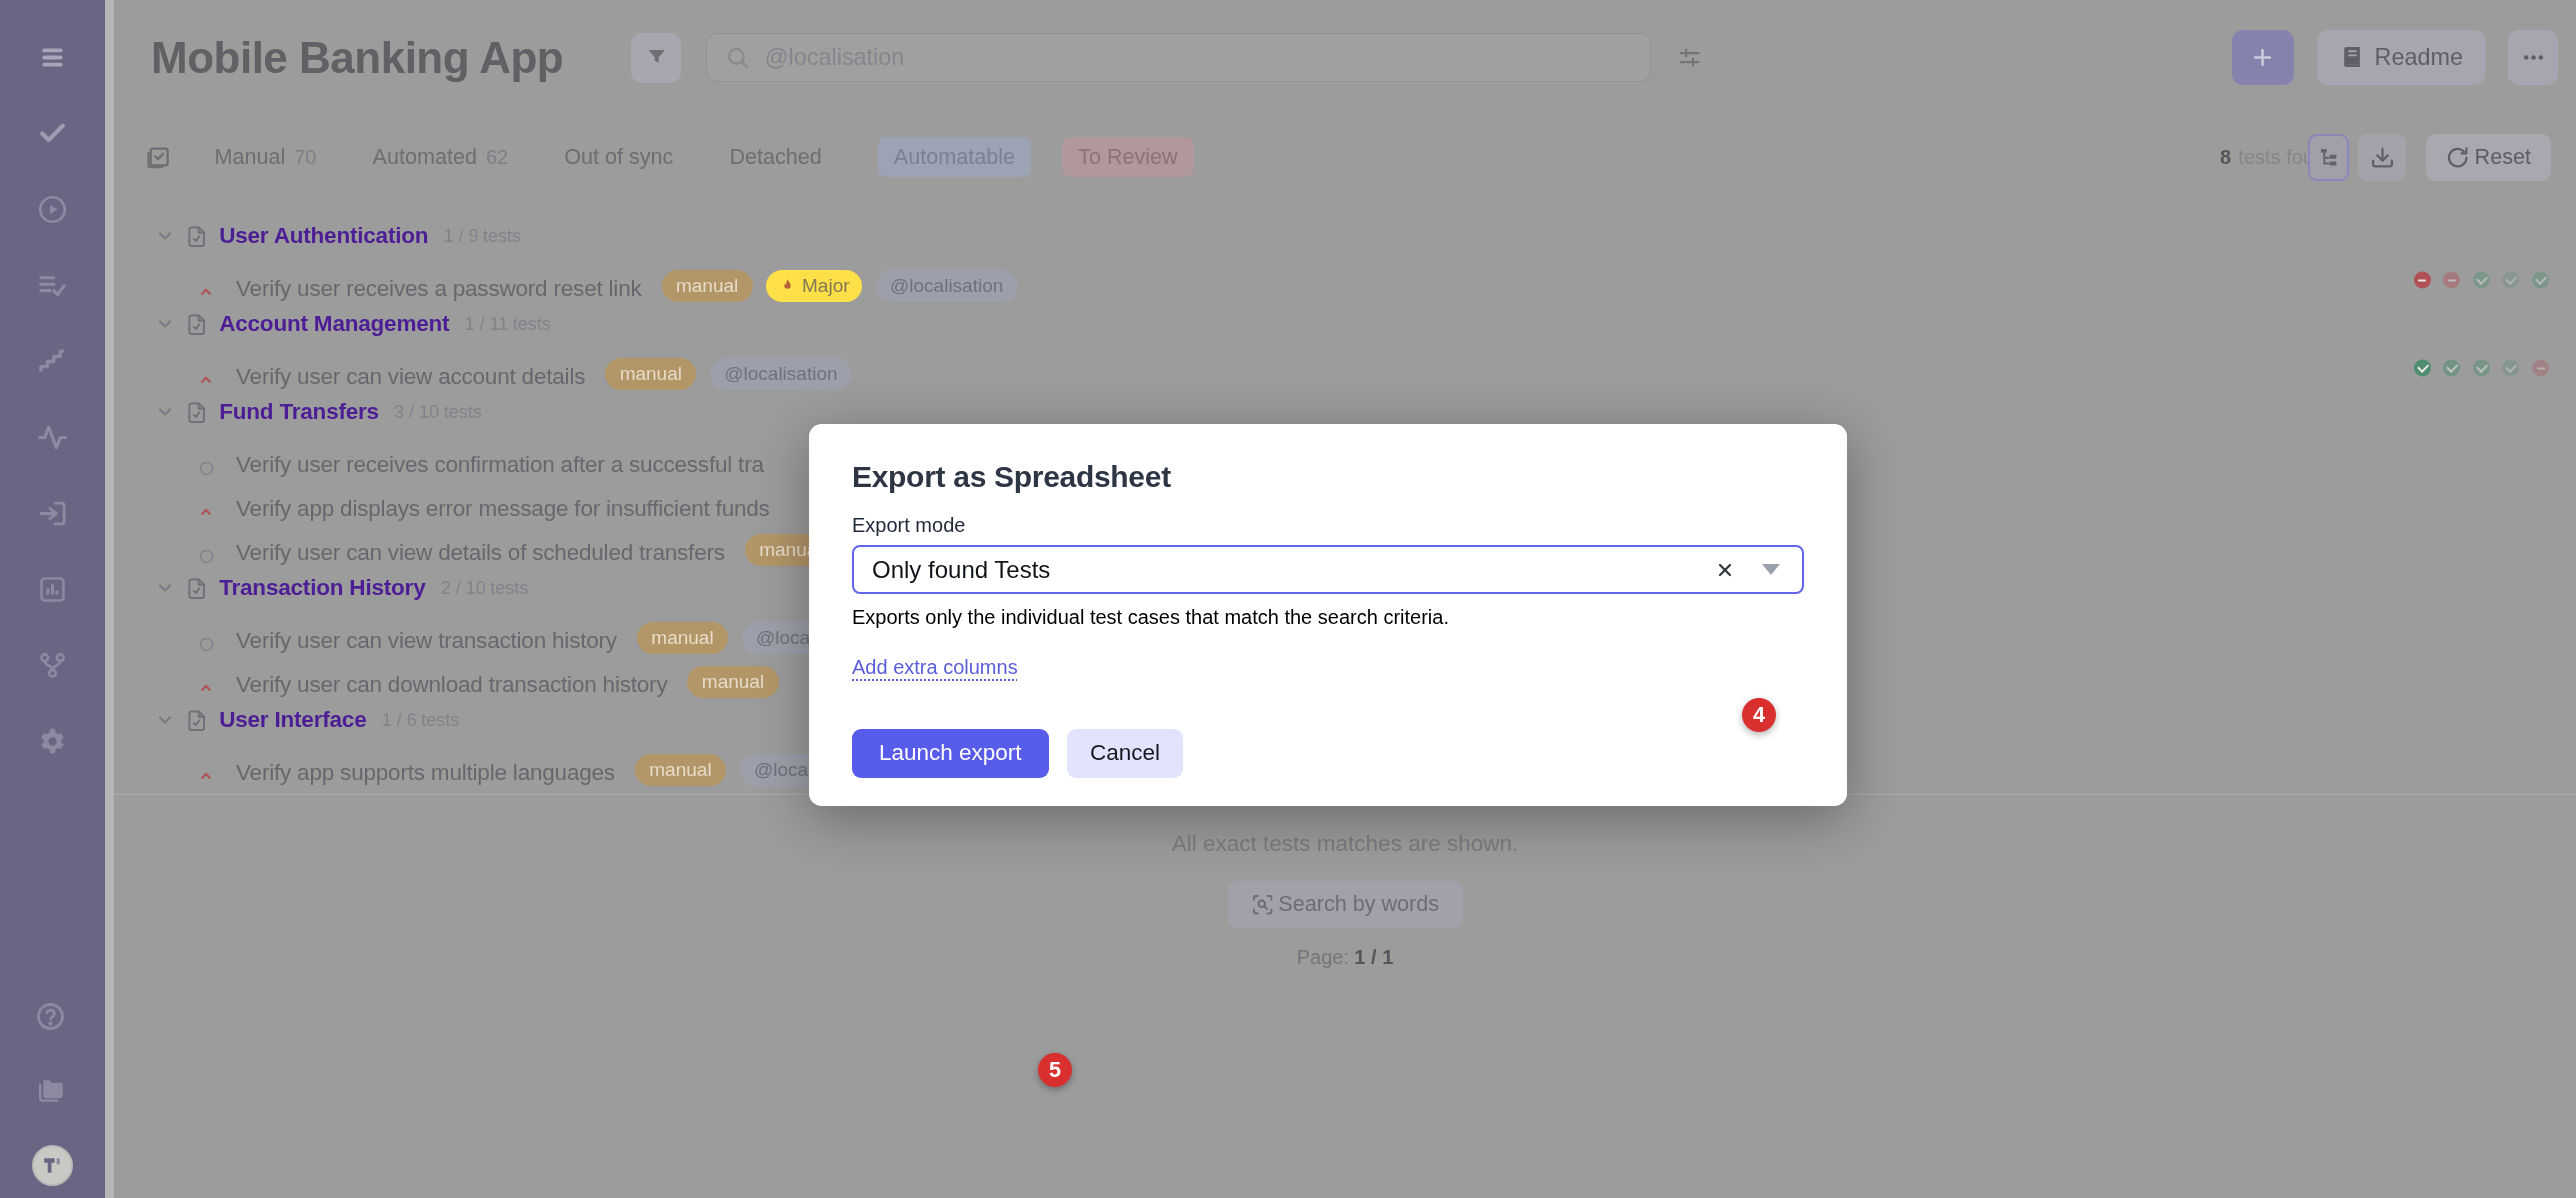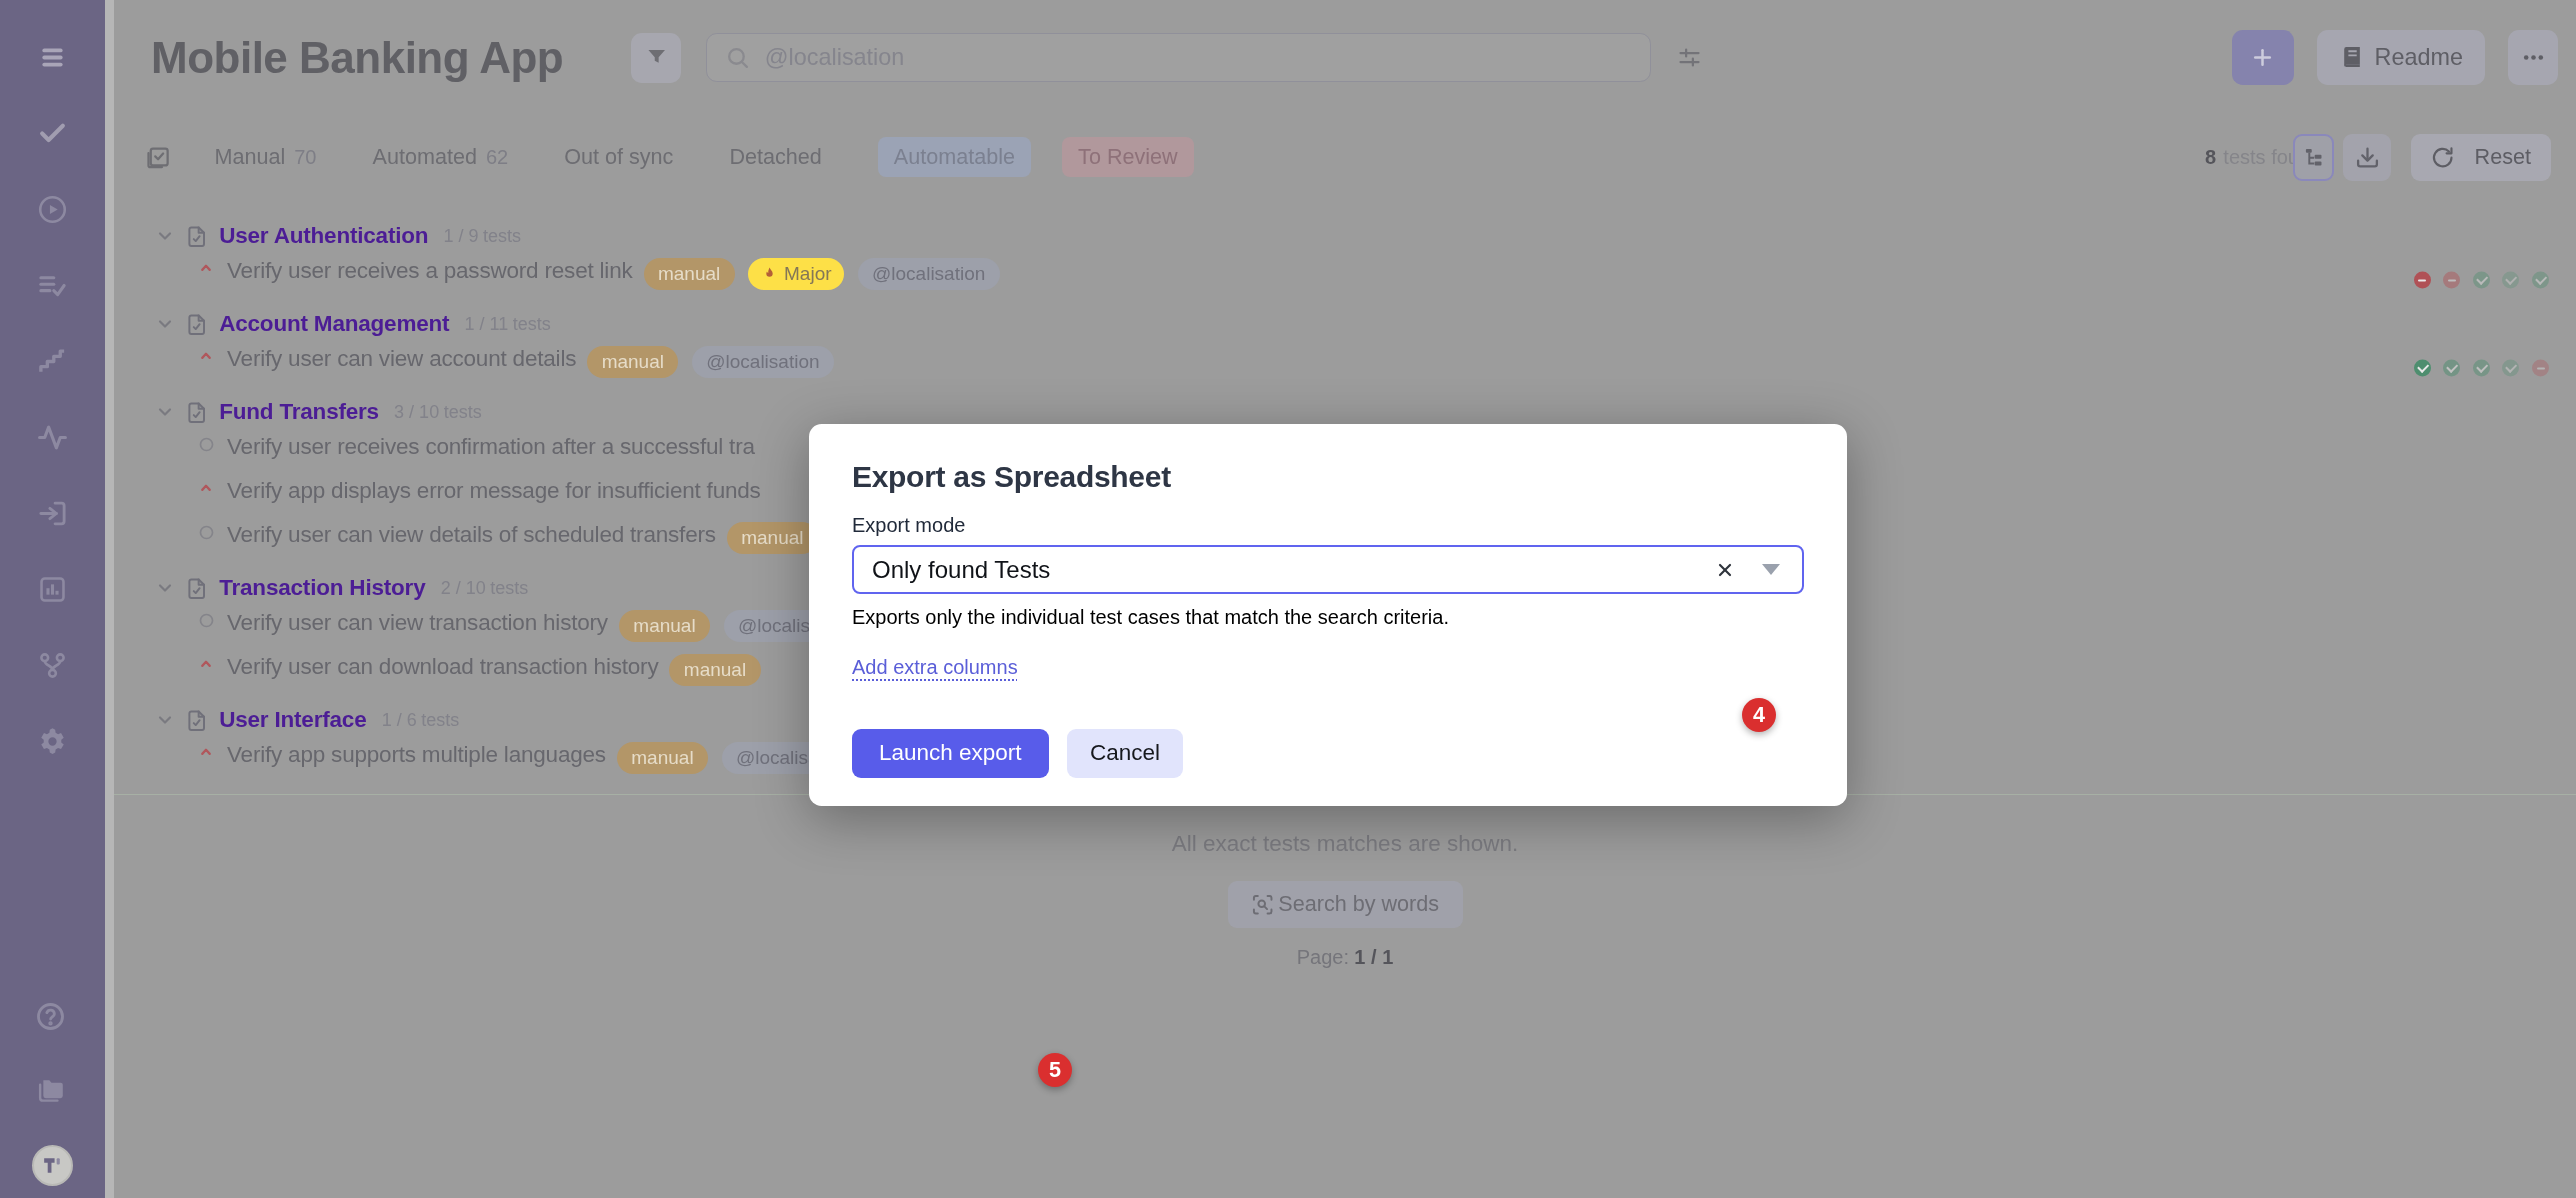--- a/index.html
+++ b/index.html
@@ -47,31 +47,31 @@
   .f-count{color:#7e7e86;font-size:20px}
   .f-badge{height:40px;border-radius:8px;display:flex;align-items:center;padding:0 16px;font-size:21.6px;white-space:nowrap}
   .f-badge.blue{background:#9ba3b5;color:#7b8090}
   .f-badge.red{background:#b1989c;color:#8e7179;margin-left:-25px}
   .fb-spacer{flex:1}
   .found{font-size:20px;color:#85858a;white-space:nowrap;margin-right:-41px}
   .found b{color:#55555b;font-weight:700;margin-right:7.2px}
   .tool{height:47px;border-radius:9px;background:#a3a3ac;display:flex;align-items:center;justify-content:center;color:#62626a}
   .tool.tree-btn{width:41px;border:2.7px solid #8a88bb;background:#9fa0a8;box-sizing:border-box;margin-left:-43px}
   .tool.dl-btn{width:48px;margin-left:-47px}
-  .tool.reset-btn{padding:8px 20px;gap:20px;font-size:21.6px;color:#5d5d64;background:#a8a8b1;margin-left:-36px}
+  .tool.reset-btn{padding:8px 20px;gap:5px;font-size:21.6px;color:#5d5d64;background:#a8a8b1;margin-left:-36px}
 
   
   .tree{margin-top:29px}
   .section-row{height:44px;display:flex;align-items:center;padding-left:41px;gap:8px;cursor:pointer}
   .sec-chevron{color:#7a7a80}
   .sec-file{color:#70707a;margin-left:1.8px}
   .sec-title{font-size:22.5px;font-weight:600;color:#4c1d95;letter-spacing:-0.2px;margin-left:3px}
   .sec-count{font-size:18px;color:#82828a;margin-left:7.2px}
   .sec-count .lbl{margin-left:4.5px}
-  .test-row{height:44px;display:flex;align-items:flex-start;padding-left:82px;gap:11px;position:relative;cursor:pointer}
+  .test-row{height:44px;display:flex;align-items:flex-end;padding-left:82px;gap:20px;position:relative;cursor:pointer}
   .t-state{width:20px;height:20px;display:flex;align-items:center;justify-content:center}
   .i-caret{color:#b0575c}
   .i-circle{color:#84848a}
   .test-title{font-size:22.5px;color:#67676d;letter-spacing:-0.2px;white-space:nowrap}
   .badges{display:flex;gap:13.5px;align-items:center}
   .badge{height:32px;border-radius:16px;display:inline-flex;align-items:center;padding:0 14.4px;font-size:19px;white-space:nowrap}
   .badge.manual{background:#b39668;color:#e6dcc8}
   .badge.major{background:#fde047;color:#847757;gap:6.3px;padding:0 12.6px}
   .badge.major svg{color:#b35f38}
   .badge.tag{background:#9da0aa;color:#70717c}

